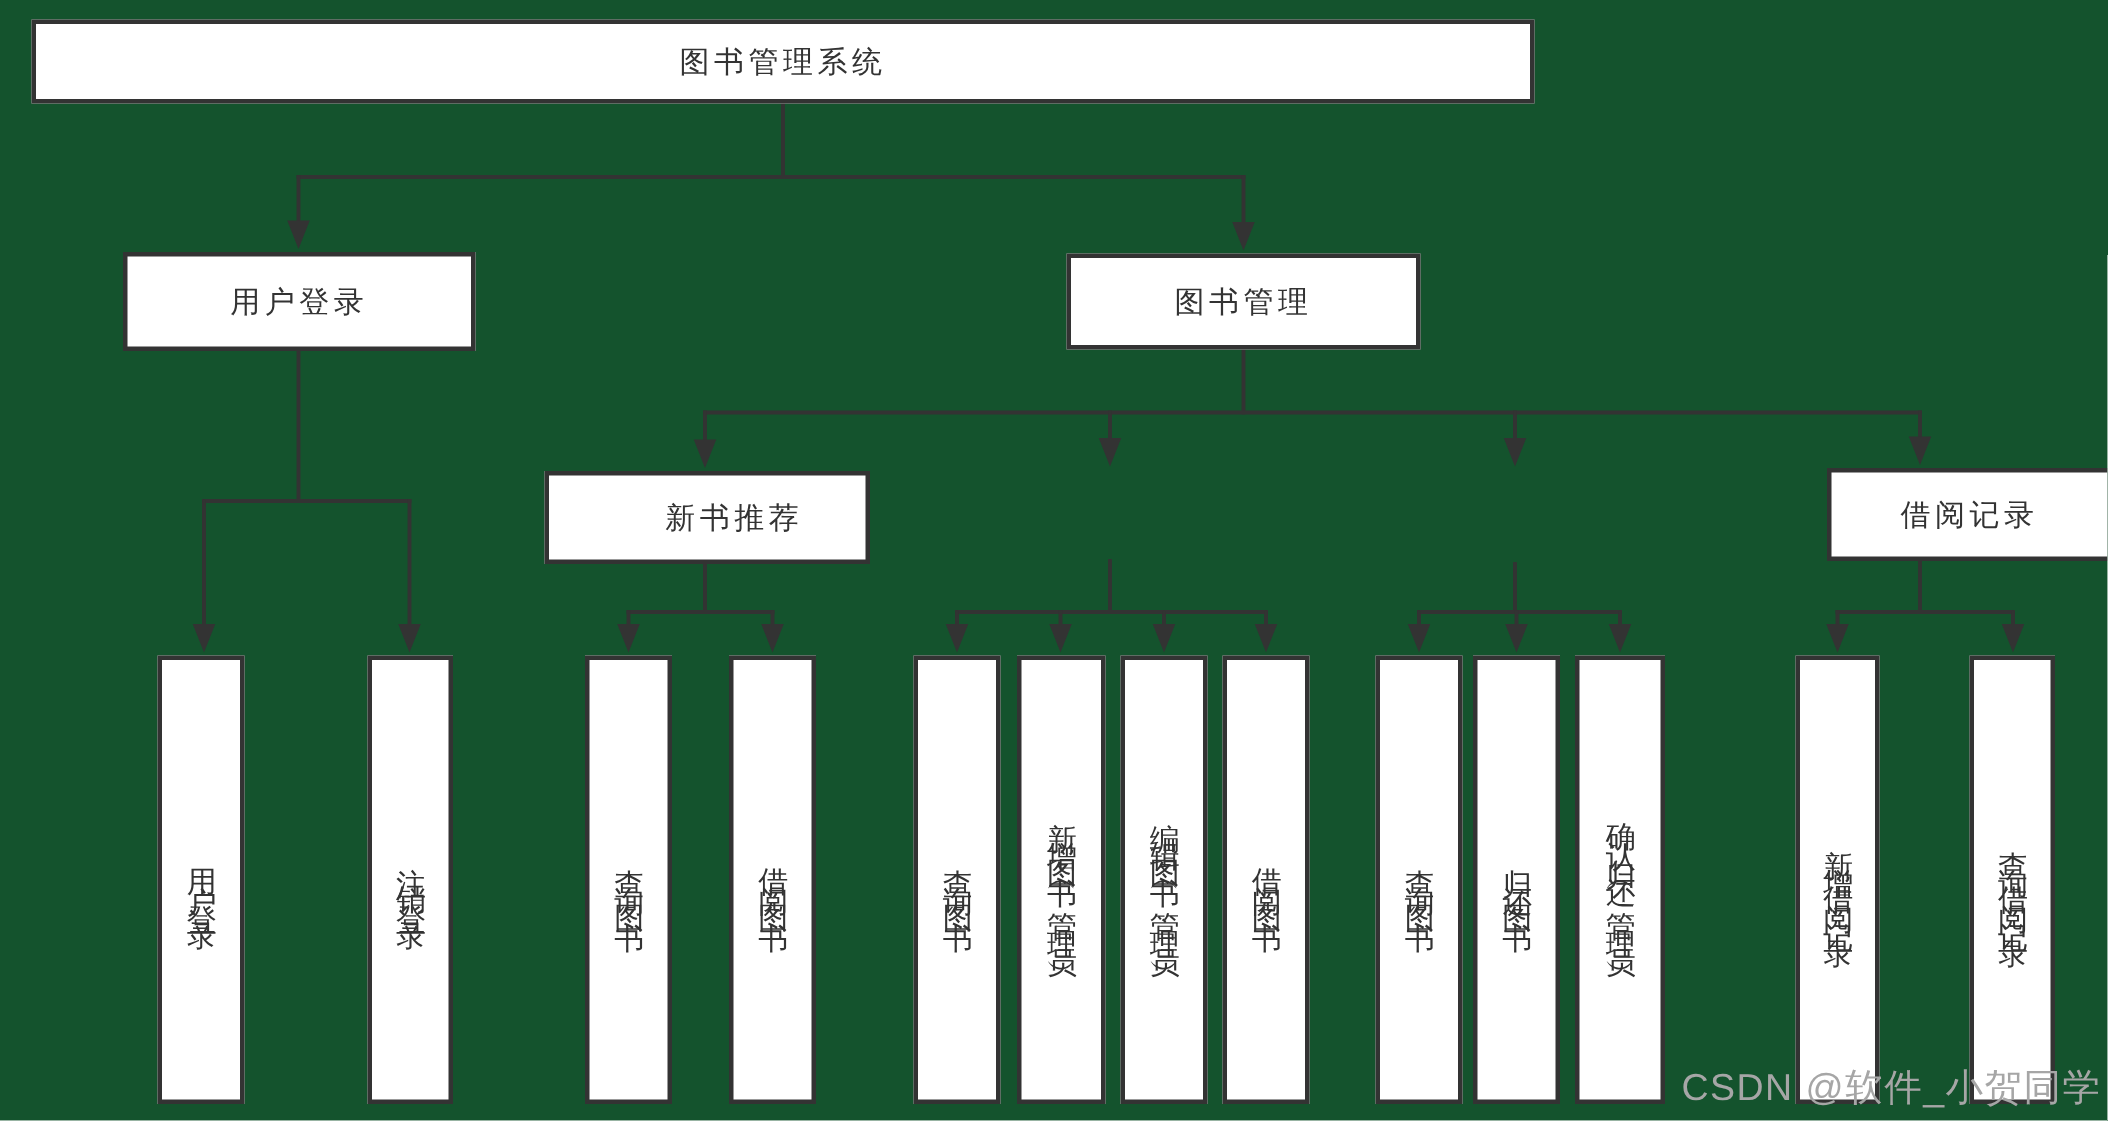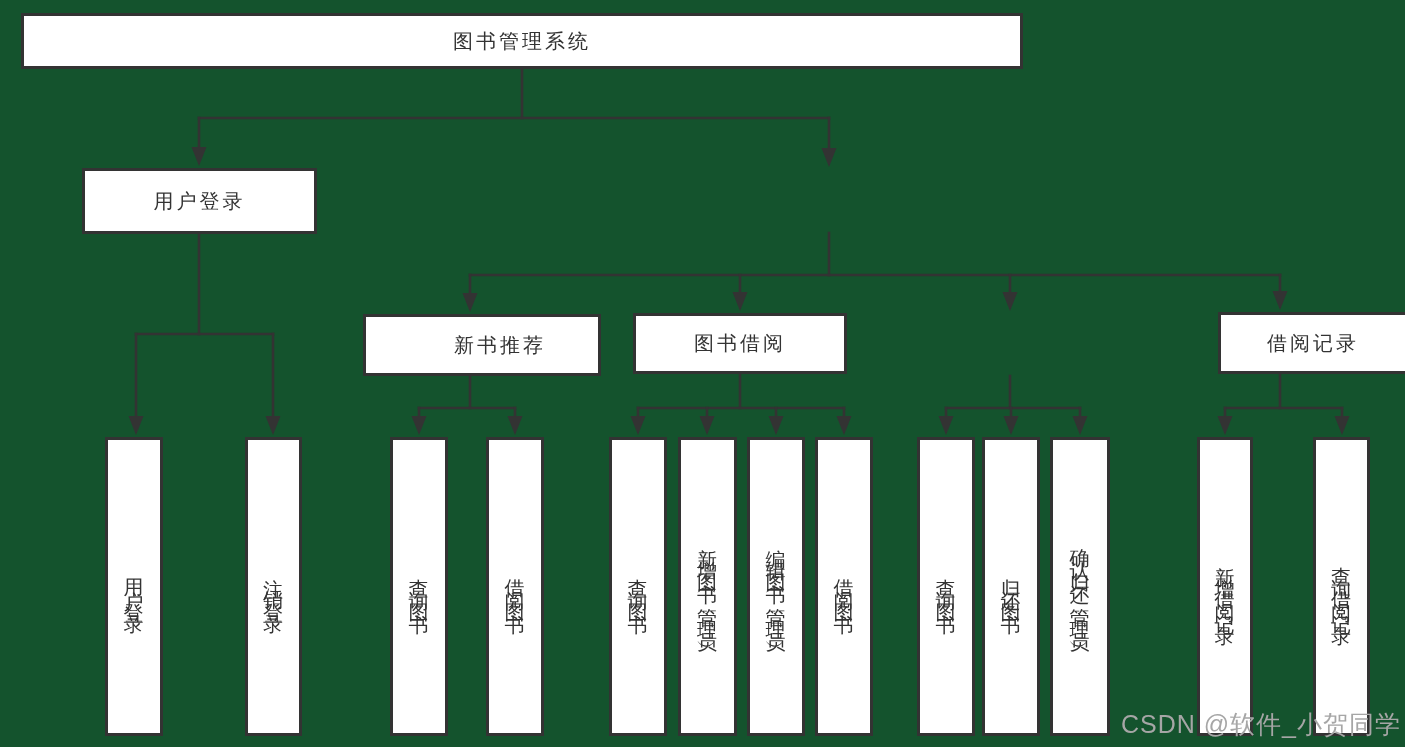--- a/index.html
+++ b/index.html
@@ -109,26 +109,26 @@
       <polygon points="1342,435 1334.5,416 1349.5,416" fill="#333333"></polygon>
     </svg>
 
   <div class="box h" style="left:21px; top:13px; width:1002px; height:56px;">
     <span>图书管理系统</span>
   </div>
 
   <div class="box h" style="left:82px; top:168px; width:235px; height:66px;">
     <span>用户登录</span>
   </div>
+  <div class="box h" style="left:711px; top:169px; width:236px; height:64px;">
+    <span>图书管理</span>
+  </div>
 
-  <div class="box h" style="left:363px; top:314px; width:238px; height:62px;padding-left:36px;">
+  <div class="box h" style="left:363px; top:314px; width:217px; height:62px;padding-left:36px;">
     <span>新书推荐</span>
-  </div>
-  <div class="box h" style="left:633px; top:313px; width:214px; height:61px;">
-    <span>图书借阅</span>
   </div>
   <div class="box h" style="left:1173px; top:312px; width:190px; height:62px;margin-left:45px;">
     <span>借阅记录</span>
   </div>
 
   <div class="box leaf" style="left:105px; top:437px; width:58px; height:299px;">
     <span>用户登录</span>
   </div>
   <div class="box leaf" style="left:245px; top:437px; width:57px; height:299px;">
     <span>注销登录</span>

